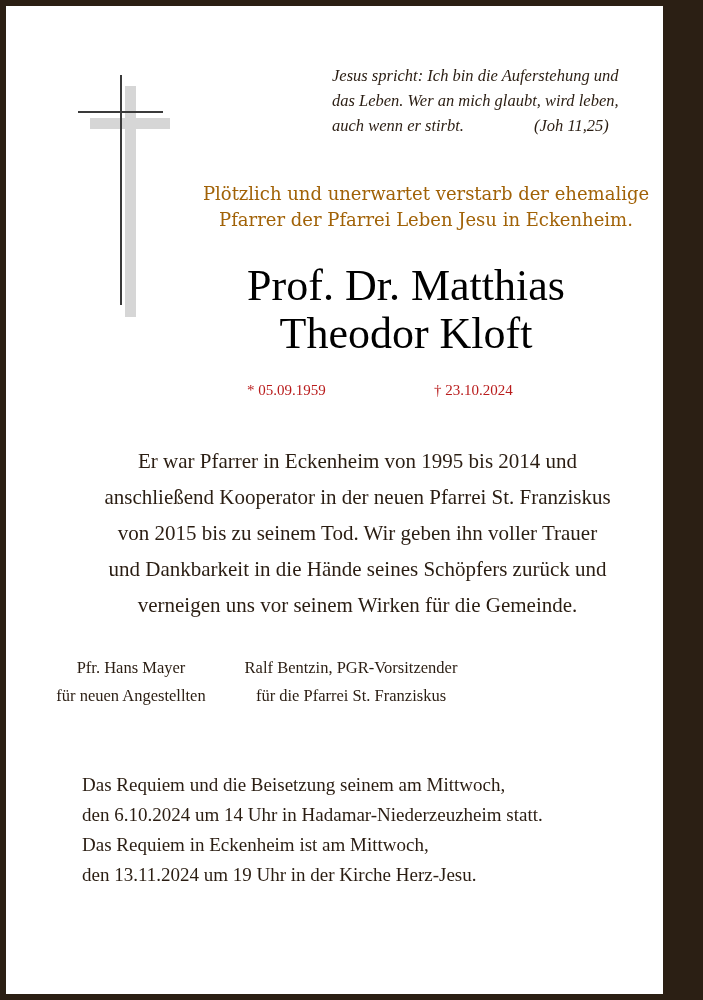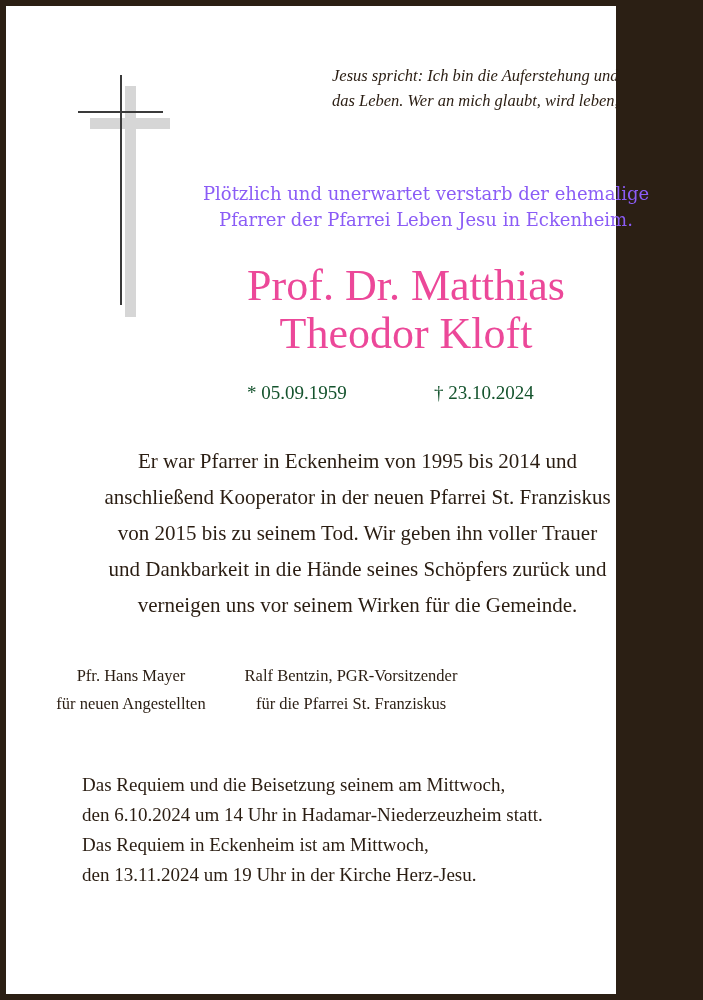--- a/index.html
+++ b/index.html
@@ -2,24 +2,24 @@
 <html><head>
   <meta charset="utf-8">
   <style>
     * { margin: 0; padding: 0; box-sizing: border-box; }
     html, body { width: 703px; height: 1000px; background: #2b1f14; overflow: hidden; }
     .frame {
       position: absolute; left: 0; top: 0; width: 703px; height: 1000px;
       background: #2b1f14;
     }
     .paper {
-      position: absolute; left: 6px; top: 6px; width: 610px; height: 988px;
+      position: absolute; left: 6px; top: 6px; width: 657px; height: 988px;
       background: #ffffff;
     }
-    .serif { font-family: "DejaVu Serif", "Liberation Serif", serif; color: #8b5cf6; }
+    .serif { font-family: "DejaVu Serif", "Liberation Serif", serif; color: #a16207; }
 
     
     .cross { position: absolute; left: 0; top: 0; width: 200px; height: 320px; }
     .cross .shadow-v { position: absolute; left: 119px; top: 80px; width: 11px; height: 231px; background: #d6d6d6; }
     .cross .shadow-h { position: absolute; left: 84px; top: 112px; width: 80px; height: 11px; background: #d6d6d6; }
     .cross .line-v { position: absolute; left: 114px; top: 69px; width: 2px; height: 230px; background: #3a3a3a; }
     .cross .line-h { position: absolute; left: 72px; top: 105px; width: 85px; height: 2px; background: #3a3a3a; }
 
     
     .quote {
@@ -32,44 +32,44 @@
 
     .intro {
       position: absolute; left: 150px; top: 175px; width: 540px;
       text-align: center; font-size: 18px; line-height: 26px;
     }
     .intro .line { display: block; white-space: nowrap; }
 
     .name {
       position: absolute; left: 150px; top: 256px; width: 500px;
       text-align: center; font-family: "Liberation Serif", "DejaVu Serif", serif;
-      font-size: 44px; line-height: 48px; color: #ec4899;
+      font-size: 44px; line-height: 48px; color: #000000;
     }
     .name .line { display: block; white-space: nowrap; }
 
     .dates {
       position: absolute; top: 376px; font-family: "Liberation Serif", serif;
-      font-size: 19px; color: #14532d; white-space: nowrap;
+      font-size: 15px; color: #b91c1c; white-space: nowrap;
     }
     .dates.birth { left: 241px; }
     .dates.death { left: 428px; }
 
     .body {
       position: absolute; left: 0; top: 437px; width: 703px;
       text-align: center; font-family: "Liberation Serif", "DejaVu Serif", serif;
       font-size: 21px; line-height: 36px; color: #2a1d12;
     }
     .body .line { display: block; white-space: nowrap; }
 
     .sig {
       position: absolute; top: 648px; text-align: center;
       font-family: "Liberation Serif", serif; font-size: 16.5px; line-height: 28px; color: #2a1d12;
       white-space: nowrap;
     }
-    .sig .nm { display: block; margin-top: 8px; }
+    .sig .nm { display: block; }
     .sig .role { display: block; }
     .sig.s1 { left: 40px; width: 170px; }
     .sig.s2 { left: 210px; width: 270px; }
     .sig.s3 { left: 500px; width: 180px; }
     .sig.s3 .nm { font-weight: bold; }
 
     .funeral {
       position: absolute; left: 76px; top: 764px; width: 600px;
       font-family: "Liberation Serif", "DejaVu Serif", serif;
       font-size: 19px; line-height: 30px; color: #2a1d12;
@@ -85,20 +85,21 @@
     <div class="cross">
       <div class="shadow-v"></div>
       <div class="shadow-h"></div>
       <div class="line-v"></div>
       <div class="line-h"></div>
     </div>
 
     <div class="quote">
       <span class="line">Jesus spricht:  Ich bin die Auferstehung und</span>
       <span class="line">das Leben. Wer an mich glaubt, wird leben,</span>
+      <span class="line"><span>auch wenn er stirbt.</span><span class="ref">(Joh 11,25)</span></span>
     </div>
 
     <div class="intro serif">
       <span class="line">Plötzlich und unerwartet verstarb der ehemalige</span>
       <span class="line">Pfarrer der Pfarrei Leben Jesu in Eckenheim.</span>
     </div>
 
     <div class="name">
       <span class="line">Prof. Dr. Matthias</span>
       <span class="line">Theodor Kloft</span>

